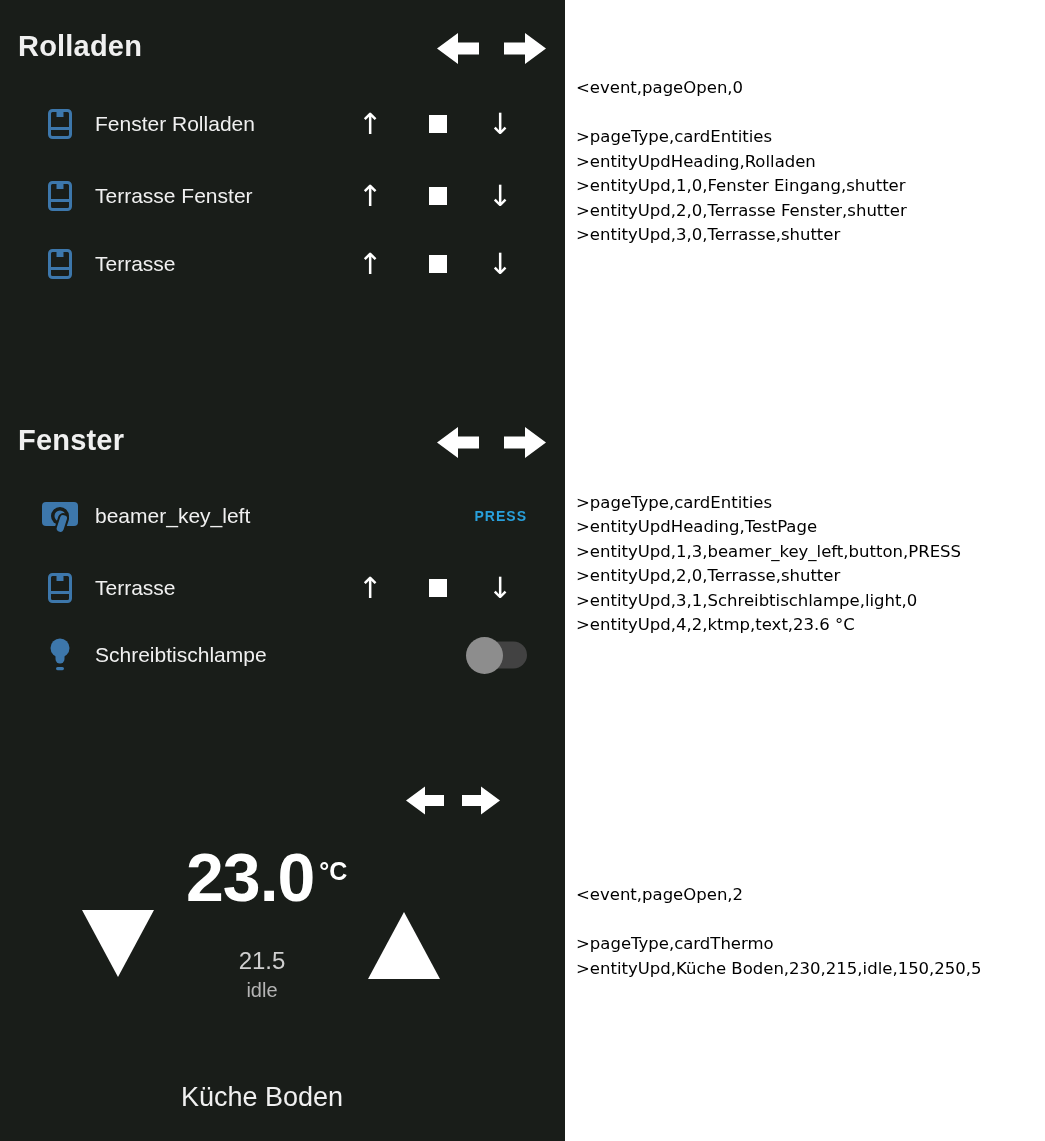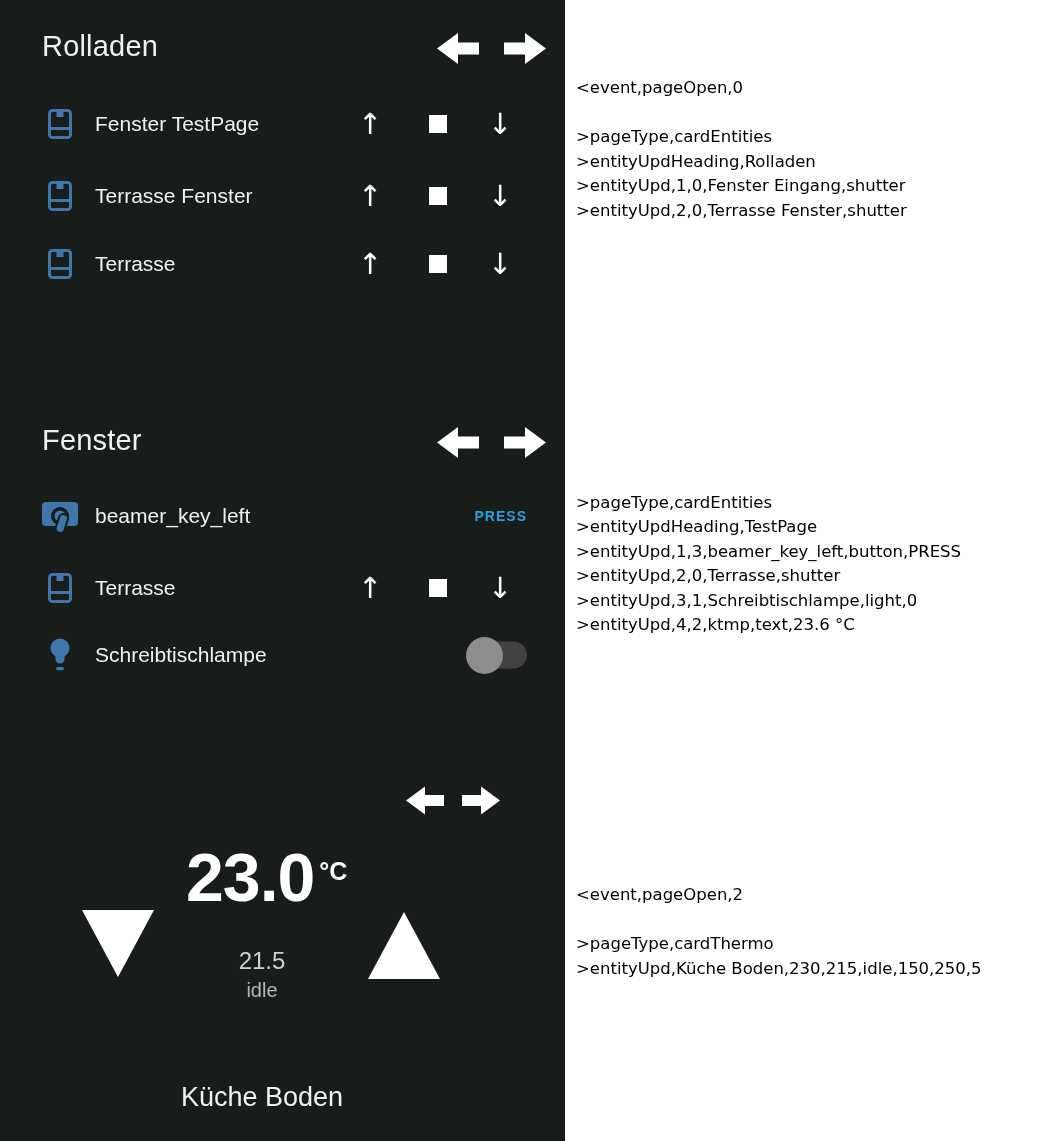--- a/index.html
+++ b/index.html
@@ -5,21 +5,21 @@
   :root{
     --panel-bg:#191d19; --page-bg:#ffffff; --accent-blue:#3d77ab; --press-blue:#29a0dc;
     --toggle-track:#424242; --toggle-knob:#8d8d8d; --text-primary:#f0f0f0;
     --text-secondary:#cfcfcf; --text-dim:#b5b5b5; --protocol-text:#000000;
   }
   *{margin:0;padding:0;box-sizing:border-box;}
   body{background:#fff;}
   .stage{position:relative;width:1045px;height:1141px;background:var(--page-bg);
          font-family:"Liberation Sans",sans-serif;overflow:hidden;}
   .panel{position:absolute;left:0;top:0;width:565px;height:1141px;background:var(--panel-bg);color:var(--text-primary);}
-  .card-head{position:absolute;left:42px;font-size:29px;font-weight:400;color:var(--text-primary);letter-spacing:.2px;}
+  .card-head{position:absolute;left:18px;font-size:29px;font-weight:700;color:var(--text-primary);letter-spacing:.2px;}
   .nav{position:absolute;width:42px;height:31px;cursor:pointer;}
   .nav svg{display:block;width:100%;height:100%;}
   .nav-sm{width:38px;height:29px;}
   .row{position:absolute;left:0;width:565px;height:44px;}
   .eicon{position:absolute;left:38px;top:50%;transform:translateY(-50%);width:44px;display:flex;justify-content:center;align-items:center;color:var(--accent-blue);}
   .elabel{position:absolute;left:95px;top:50%;transform:translateY(-50%);font-size:21px;color:var(--text-primary);white-space:nowrap;}
   .ctl{position:absolute;top:50%;transform:translateY(-50%);color:#fff;cursor:pointer;}
   .ctl-arrow{font-family:"DejaVu Sans",sans-serif;font-size:29px;line-height:1;font-weight:400;}
   .ctl-up{left:358px;} .ctl-down{left:488px;}
   .ctl-stop{left:429px;width:18px;height:18px;background:#fff;}
@@ -60,21 +60,21 @@
     </div>
 
     <div class="row" style="top:102px">
       <span class="eicon">
         <svg width="24" height="30" viewBox="0 0 24 30">
             <rect x="1.5" y="1.5" width="21" height="27" rx="3" fill="none" stroke="currentColor" stroke-width="3"></rect>
             <rect x="8.5" y="3" width="7" height="5" fill="currentColor"></rect>
             <line x1="2" y1="19.5" x2="22" y2="19.5" stroke="currentColor" stroke-width="3"></line>
           </svg>
       </span>
-      <span class="elabel">Fenster TestPage</span>
+      <span class="elabel">Fenster Rolladen</span>
       <span class="ctl ctl-arrow ctl-up">↑</span>
       <span class="ctl ctl-stop"></span>
       <span class="ctl ctl-arrow ctl-down">↓</span>
     </div>
 
     <div class="row" style="top:174px">
       <span class="eicon">
         <svg width="24" height="30" viewBox="0 0 24 30">
             <rect x="1.5" y="1.5" width="21" height="27" rx="3" fill="none" stroke="currentColor" stroke-width="3"></rect>
             <rect x="8.5" y="3" width="7" height="5" fill="currentColor"></rect>
@@ -179,20 +179,21 @@
     <div class="thermo-title">Küche Boden</div>
   </div>
 
   <div class="protocol" style="top:76px">
     <div class="pline">&lt;event,pageOpen,0</div>
     <div class="pline"></div>
     <div class="pline">&gt;pageType,cardEntities</div>
     <div class="pline">&gt;entityUpdHeading,Rolladen</div>
     <div class="pline">&gt;entityUpd,1,0,Fenster Eingang,shutter</div>
     <div class="pline">&gt;entityUpd,2,0,Terrasse Fenster,shutter</div>
+    <div class="pline">&gt;entityUpd,3,0,Terrasse,shutter</div>
   </div>
 
   <div class="protocol" style="top:466px">
     <div class="pline"></div>
     <div class="pline">&gt;pageType,cardEntities</div>
     <div class="pline">&gt;entityUpdHeading,TestPage</div>
     <div class="pline">&gt;entityUpd,1,3,beamer_key_left,button,PRESS</div>
     <div class="pline">&gt;entityUpd,2,0,Terrasse,shutter</div>
     <div class="pline">&gt;entityUpd,3,1,Schreibtischlampe,light,0</div>
     <div class="pline">&gt;entityUpd,4,2,ktmp,text,23.6 °C</div>

